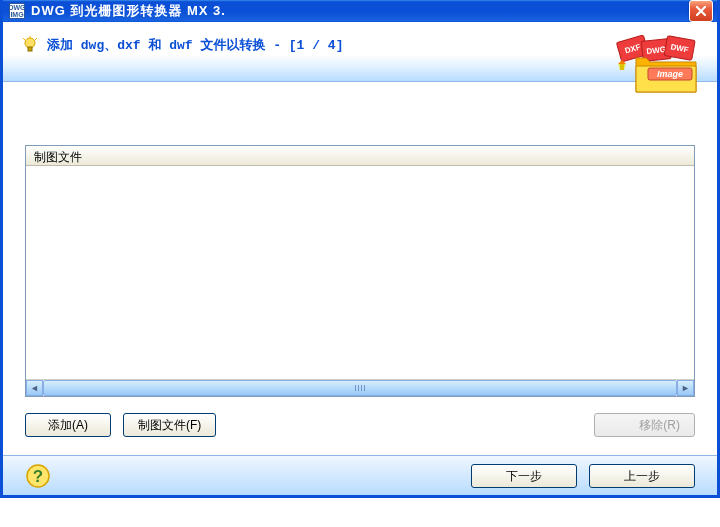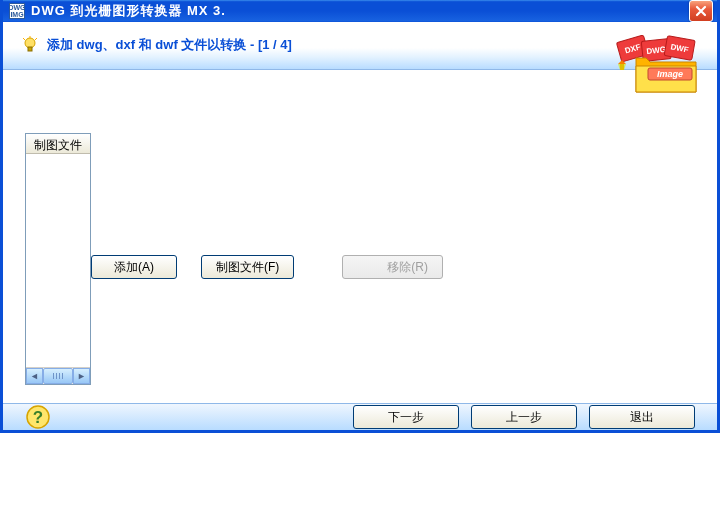--- a/index.html
+++ b/index.html
@@ -6,21 +6,21 @@
 body {
   font-family: "Microsoft YaHei", SimSun, Tahoma, sans-serif;
   font-size: 12px;
   background: #fff;
   width: 720px;
   height: 527px;
   overflow: hidden;
 }
 .window {
   width: 720px;
-  height: 433px;
+  height: 498px;
   border: 3px solid #0A4FD6;
   border-top: none;
   display: flex;
   flex-direction: column;
   background: #fff;
 }
 .titlebar {
   height: 30px;
   background: linear-gradient(to bottom, #3B8EED 0%, #0A4FD6 8%, #0A4FD6 50%, #1862E0 95%, #0A4FD6 100%);
   display: flex;
@@ -66,41 +66,42 @@
 .header-band {
   height: 80px;
   background: linear-gradient(to bottom, #fff 0%, #fff 55%, #E3F2FF 75%, #B8DCFF 100%);
   position: relative;
   border-bottom: 1px solid #8FB8E8;
   padding: 14px 18px;
 }
 .hint-row {
   display: flex;
   gap: 8px;
+  font-family: Liberation Mono, monospace;
 }
 .bulb-icon {
   width: 18px; height: 18px;
 }
 .hint-text {
   color: #0A4FD6;
   font-weight: bold;
   font-size: 13px;
 }
 .folder-art {
   position: absolute;
   right: 10px;
   top: 6px;
   width: 95px;
   height: 70px;
 }
 .content {
   flex: 1;
   padding: 18px 22px 0 22px;
   display: flex;
-  flex-direction: row;
+  flex-direction: column;
   margin-top: 45px;
 }
 .listbox {
   border: 1px solid #7F9DB9;
   height: 252px;
   display: flex;
   flex-direction: column;
   background: #fff;
 }
 .list-header {
@@ -148,21 +149,21 @@
   justify-content: center;
 }
 .scroll-thumb::after{
   content:"";
   width:10px;height:6px;
   background: repeating-linear-gradient(to right,#6F94C8 0 1px,transparent 1px 3px);
 }
 .button-row {
   margin-top: 16px;
   display: flex;
-  gap: 24px;
+  gap: 12px;
   align-items: center;
 }
 .xp-btn {
   height: 24px;
   padding: 0 14px;
   background: linear-gradient(to bottom, #fff, #ECE9D8);
   border: 1px solid #003C74;
   border-radius: 3px;
   font-size: 12px;
   font-family: inherit;
@@ -274,16 +275,15 @@
   </div>
 
   <div class="footer">
     <svg class="help-icon" viewBox="0 0 26 26">
       <circle cx="13" cy="13" r="11" fill="#FFE66B" stroke="#D7A400" stroke-width="1.5"></circle>
       <text x="13" y="19" text-anchor="middle" font-size="17" font-weight="bold" fill="#3A7F2B">?</text>
     </svg>
     <div class="spacer"></div>
     <button class="xp-btn">下一步</button>
     <button class="xp-btn">上一步</button>
-    <button class="xp-btn">退出</button>
   </div>
 
 </div>
 
 </body></html>

